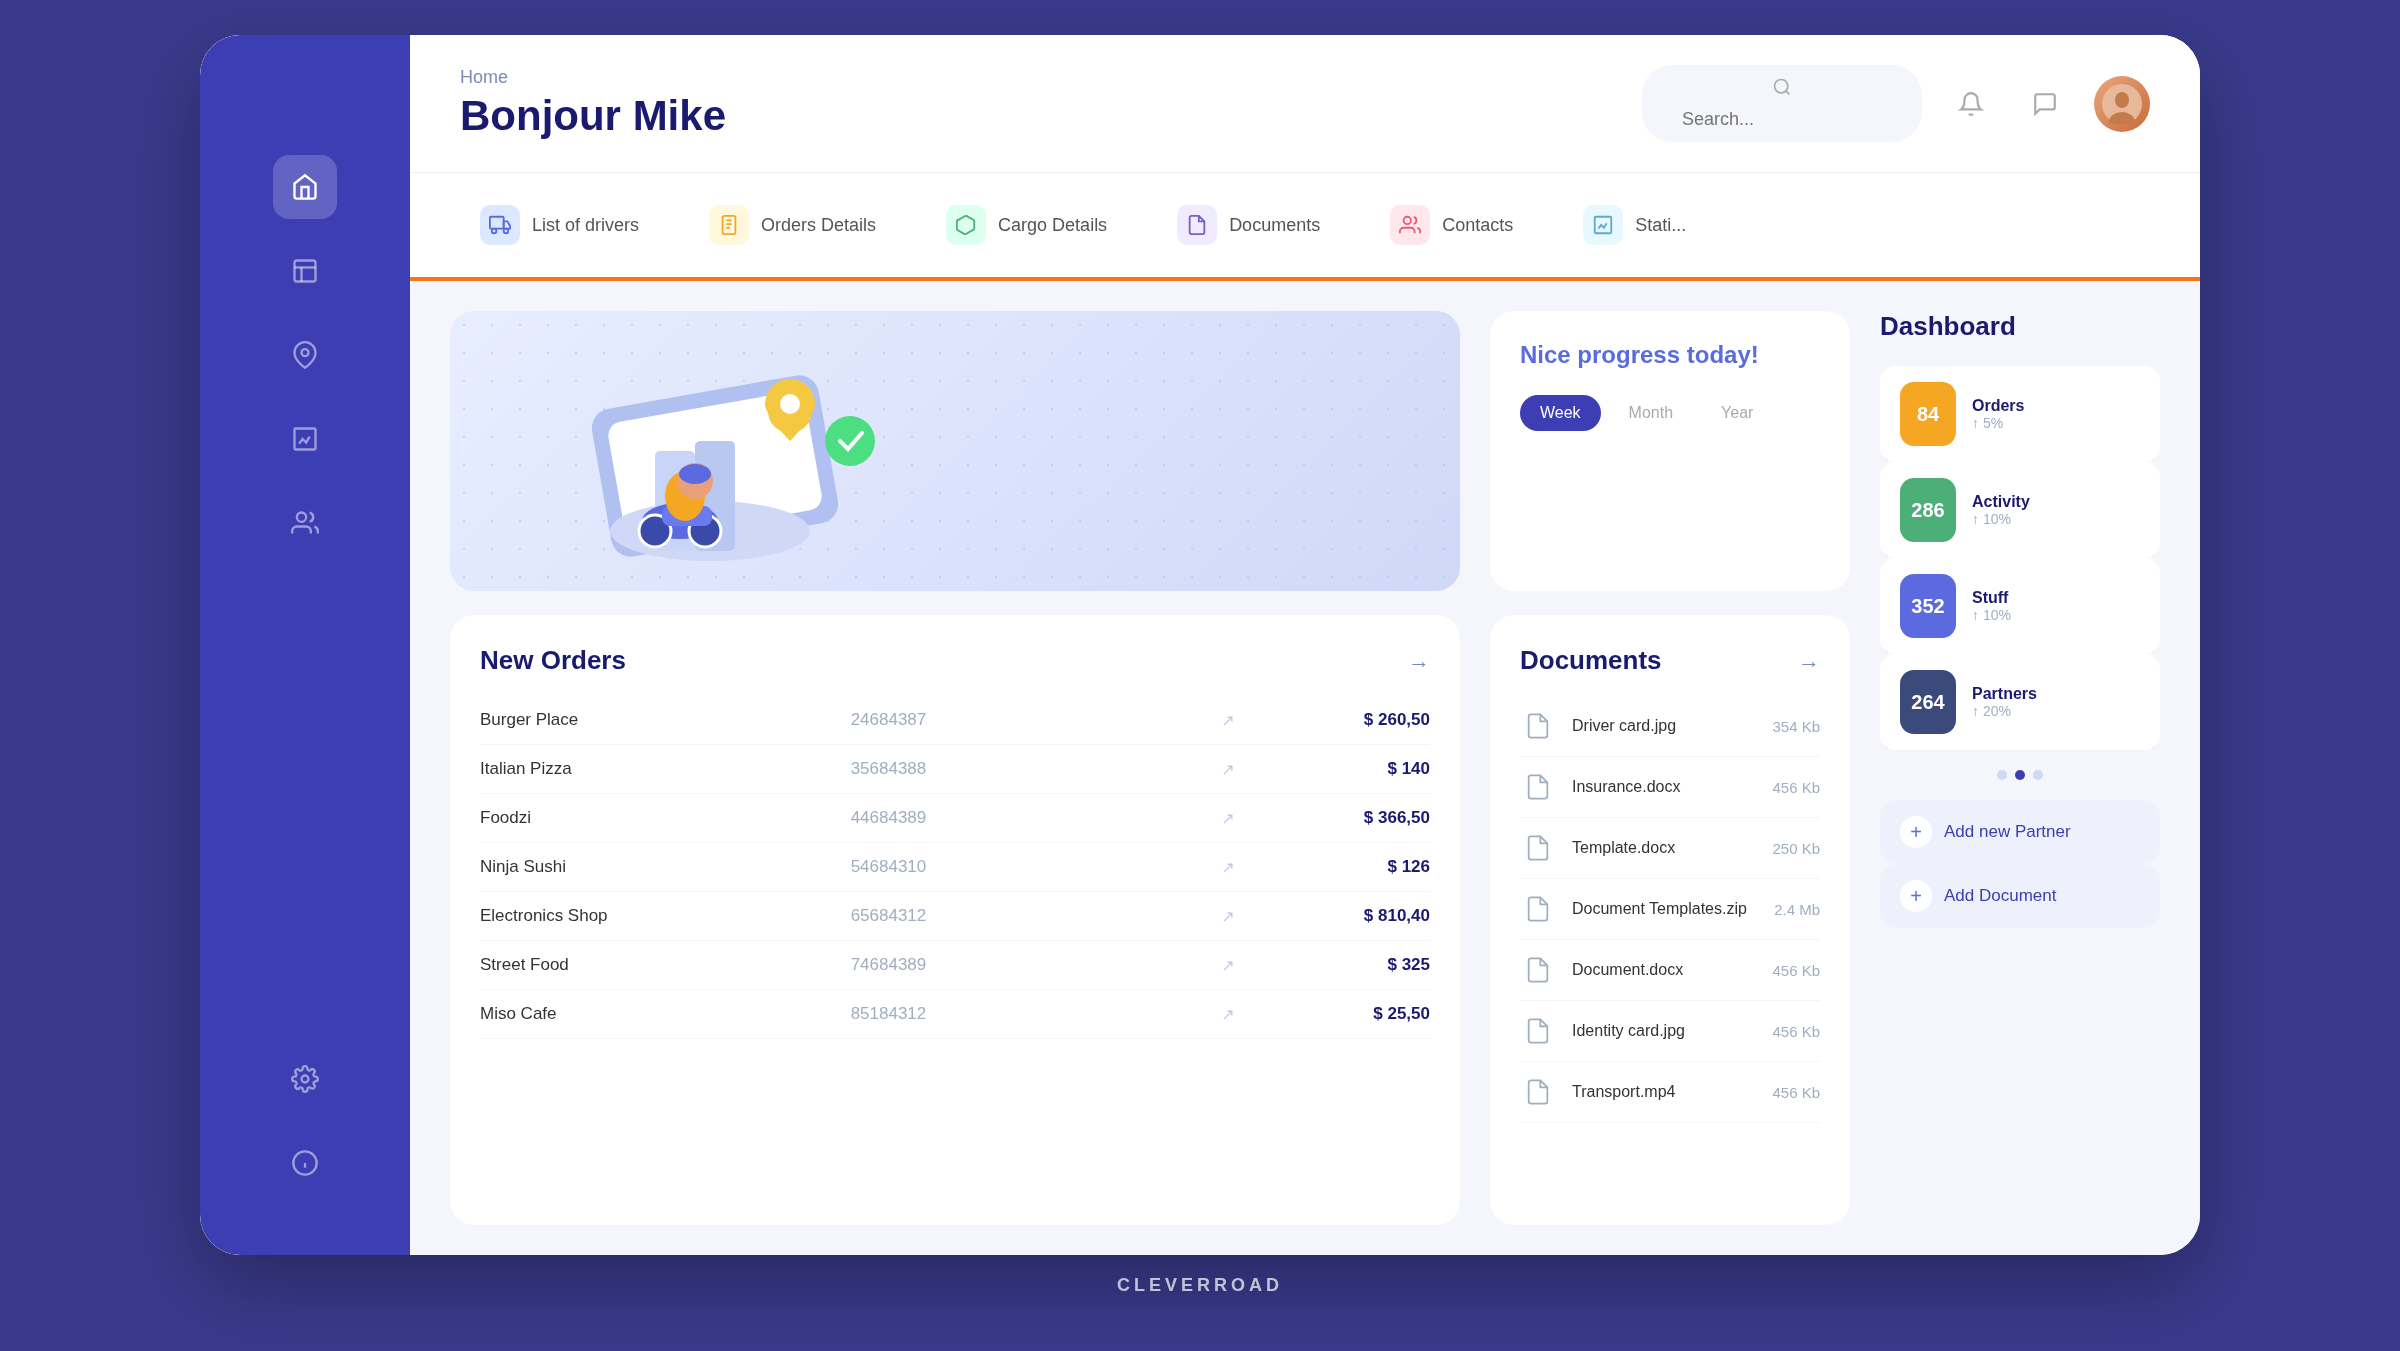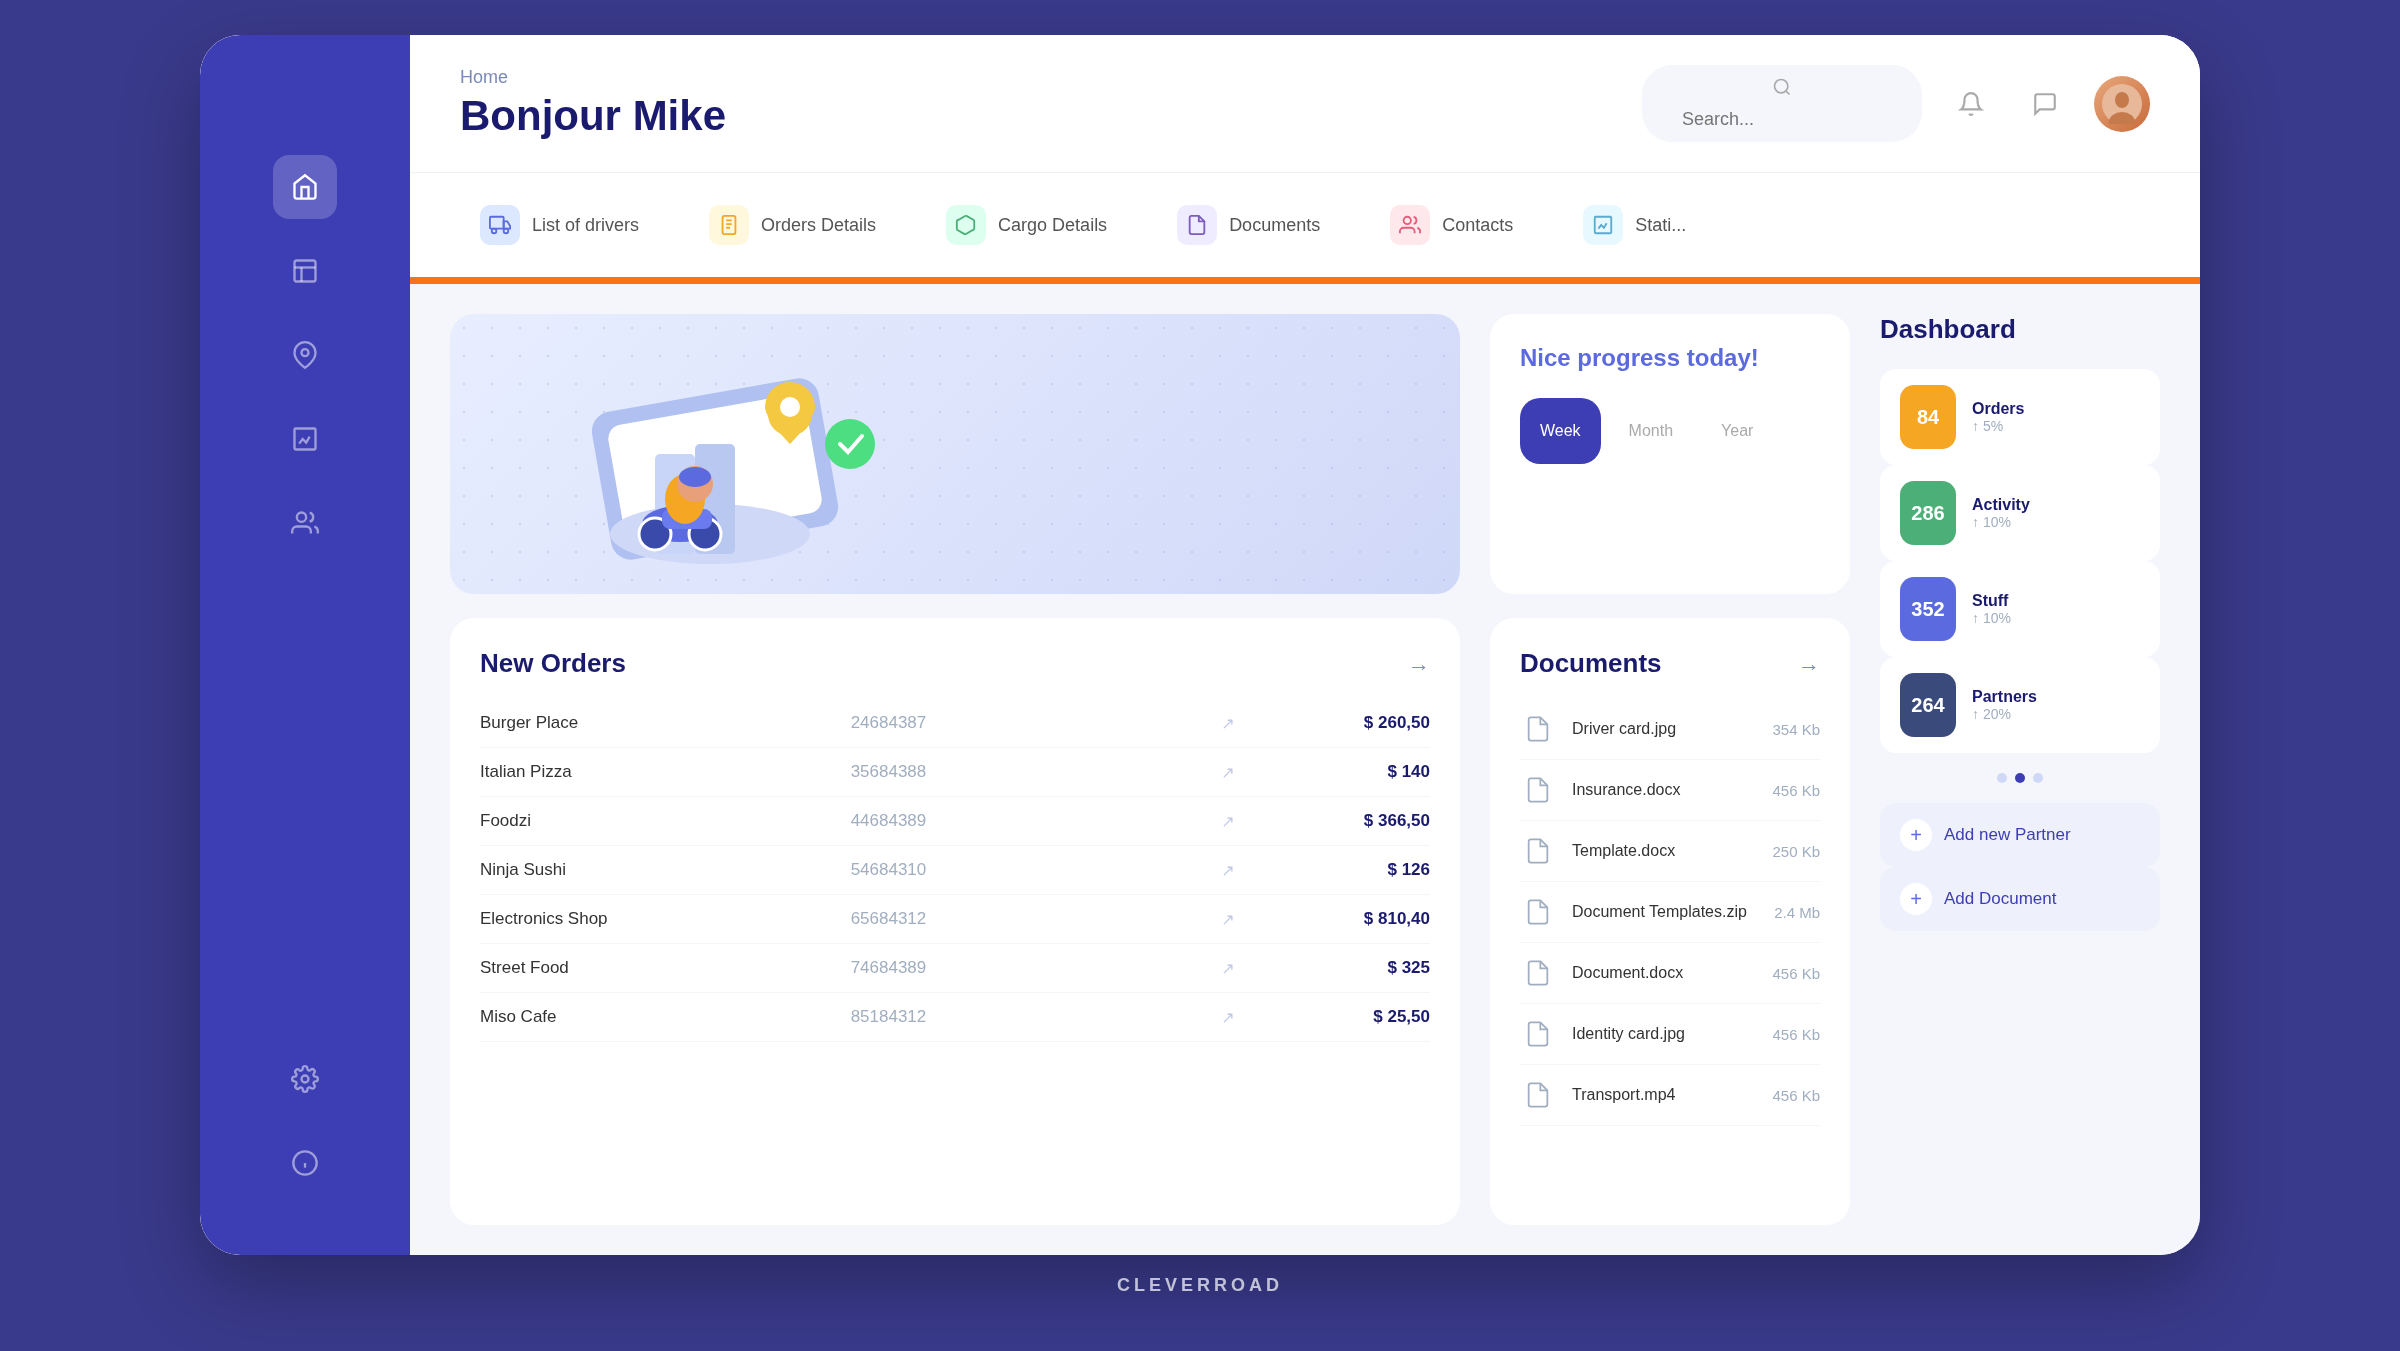--- a/index.html
+++ b/index.html
@@ -134,21 +134,21 @@
       justify-content: center;
       overflow: hidden;
       cursor: pointer;
     }
     
     .nav-tabs {
       background: #fff;
       padding: 20px 50px;
       display: flex;
       gap: 30px;
-      border-bottom: 7px solid #f97316;
+      border-bottom: 4px solid #f97316;
       overflow: hidden;
     }
     .nav-tab {
       display: flex;
       align-items: center;
       gap: 12px;
       padding: 12px 20px;
       border-radius: 16px;
       cursor: pointer;
       font-size: 18px;
@@ -291,21 +291,21 @@
       font-size: 18px;
       font-weight: 700;
       color: #3d3db4;
     }
     .tab-group {
       display: flex;
       gap: 8px;
       margin-top: 16px;
     }
     .tab-btn {
-      padding: 24px 20px;
+      padding: 9px 20px;
       border-radius: 20px;
       font-size: 16px;
       cursor: pointer;
       border: none;
       font-weight: 500;
     }
     .tab-btn.active {
       background: #3d3db4;
       color: #fff;
     }

